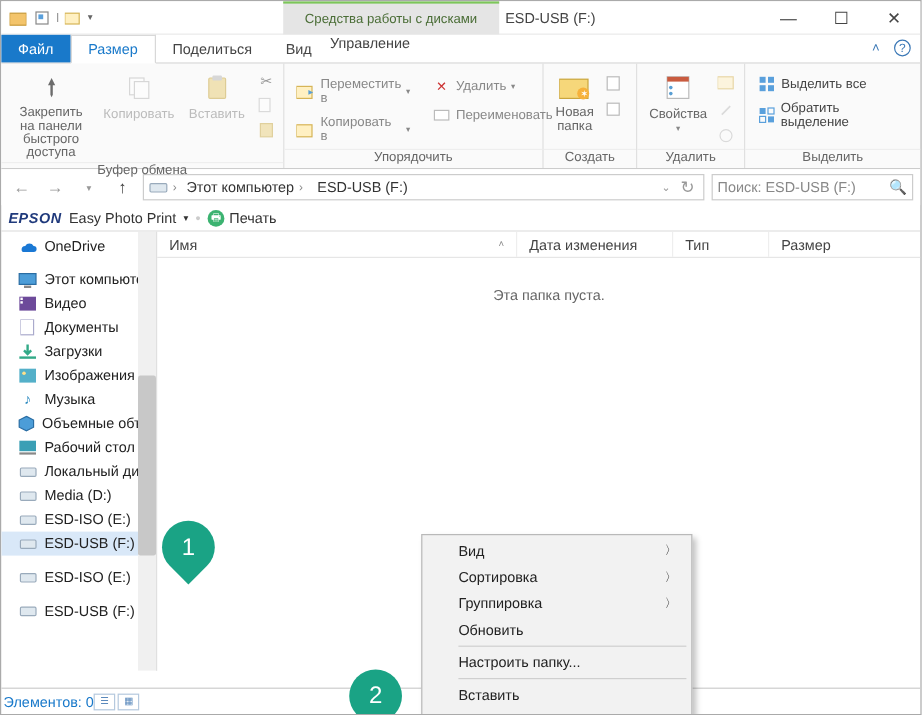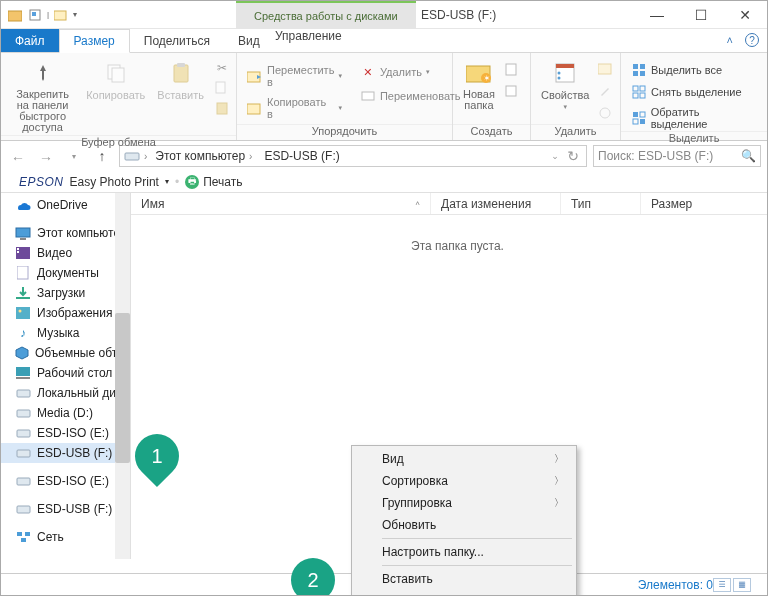--- a/index.html
+++ b/index.html
@@ -37,40 +37,40 @@
   .addrbar { height: 30px; display: flex; align-items: center; padding: 4px 6px; gap: 6px; background: #fff; }
   .navarrow { width: 22px; height: 22px; border-radius: 2px; display: flex; justify-content: center; align-items: center; color: #999; font-size: 14px; }
   .navarrow.enabled { color: #444; }
   .addrbox { flex: 1; border: 1px solid #ccc; height: 22px; display: flex; align-items: center; padding: 0 4px; gap: 4px; font-size: 12px; }
   .addrpart { padding: 0 4px; display: flex; align-items: center; gap: 4px; }
   .addrbox .sep { color: #888; font-size: 10px; }
   .addrbox .tail { margin-left: auto; display: flex; }
   .searchbox { width: 168px; border: 1px solid #ccc; height: 22px; display: flex; align-items: center; padding: 0 4px; color: #888; justify-content: space-between; }
   
   .epsonbar { height: 22px; display: flex; align-items: center; padding: 0 6px; gap: 6px; font-size: 12px; border-bottom: 1px solid #e0e0e0; }
-  .epsonbar .brand { color: #203a7c; font-weight: normal; font-style: italic; letter-spacing: .5px; margin-left: 12px; }
+  .epsonbar .brand { color: #203a7c; font-weight: bold; font-style: italic; letter-spacing: .5px; }
   .printbtn { display: flex; align-items: center; gap: 4px; }
   .printbtn .circle { width: 14px; height: 14px; border-radius: 50%; background: #3cb371; display: inline-flex; justify-content: center; align-items: center; color: #fff; font-size: 9px; }
   
   .content { display: flex; height: 366px; }
   .nav { width: 130px; border-right: 1px solid #e0e0e0; overflow: hidden; padding-top: 2px; position: relative; }
   .nav-sb { position: absolute; right: 0; top: 0; bottom: 0; width: 15px; background: #f0f0f0; }
   .nav-sb .thumb { position: absolute; top: 120px; width: 15px; height: 150px; background: #c8c8c8; border-radius: 2px; }
   .nav-item { display: flex; align-items: center; gap: 6px; padding: 2px 0 2px 14px; font-size: 12px; color: #222; height: 20px; white-space: nowrap; }
   .nav-item.selected { background: #d9e8f8; }
   .nav-spacer { height: 8px; }
   .ni { width: 16px; height: 14px; display: inline-flex; justify-content: center; align-items: center; }
   
   .filearea { flex: 1; display: flex; flex-direction: column; position: relative; }
   .colhdr { height: 22px; display: flex; align-items: center; border-bottom: 1px solid #e6e6e6; font-size: 12px; color: #444; }
   .col { padding: 0 10px; border-right: 1px solid #eee; display: flex; align-items: center; height: 100%; gap: 6px; }
   .col .sort { font-size: 8px; color: #888; }
   .empty { color: #666; font-size: 12px; padding: 24px 0 0 280px; }
   
-  .statusbar { position: absolute; bottom: 0; left: 0; right: 0; height: 22px; border-top: 1px solid #ccc; display: flex; align-items: center; justify-content: flex-end; padding: 0 16px; font-size: 12px; color: #1979ca; }
+  .statusbar { position: absolute; bottom: 0; left: 0; right: 0; height: 22px; border-top: 1px solid #ccc; display: flex; align-items: center; justify-content: flex-start; padding: 0 2px; font-size: 12px; color: #1979ca; }
   .viewbtns { display: flex; gap: 2px; }
   .viewbtn { width: 18px; height: 14px; border: 1px solid #b5c9de; display: inline-flex; justify-content: center; align-items: center; font-size: 8px; color: #5a89bc; }
   
   .callout { position: absolute; width: 44px; height: 44px; background: #1aa385; border-radius: 50% 50% 50% 0; transform: rotate(-45deg); display: flex; justify-content: center; align-items: center; }
   .callout span { transform: rotate(45deg); color: #fff; font-size: 20px; font-weight: 500; }
   
   .ctxmenu { position: absolute; left: 350px; top: 444px; width: 226px; background: #f2f2f2; border: 1px solid #b9b9b9; box-shadow: 3px 3px 5px rgba(0,0,0,.25); padding: 2px; font-size: 12px; }
   .ctxitem { height: 22px; display: flex; align-items: center; padding: 0 24px 0 28px; position: relative; color: #222; }
   .ctxitem .arr { position: absolute; right: 10px; font-size: 10px; }
   .ctxsep { height: 1px; background: #cfcfcf; margin: 2px 2px 2px 28px; }
@@ -279,31 +279,20 @@
         <div class="smallbtn enabled">
             <span class="smallicon">
               <svg width="14" height="14">
                 <rect x="1" y="1" width="5" height="5" fill="#5aa0dc"></rect>
                 <rect x="8" y="1" width="5" height="5" fill="#5aa0dc"></rect>
                 <rect x="1" y="8" width="5" height="5" fill="#5aa0dc"></rect>
                 <rect x="8" y="8" width="5" height="5" fill="#5aa0dc"></rect>
               </svg>
             </span>
             <span>Выделить все</span>
-          </div>
-        <div class="smallbtn enabled">
-            <span class="smallicon">
-              <svg width="14" height="14">
-                <rect x="1" y="1" width="5" height="5" fill="none" stroke="#5aa0dc"></rect>
-                <rect x="8" y="1" width="5" height="5" fill="none" stroke="#5aa0dc"></rect>
-                <rect x="1" y="8" width="5" height="5" fill="none" stroke="#5aa0dc"></rect>
-                <rect x="8" y="8" width="5" height="5" fill="none" stroke="#5aa0dc"></rect>
-              </svg>
-            </span>
-            <span>Снять выделение</span>
           </div>
         <div class="smallbtn enabled">
             <span class="smallicon">
               <svg width="14" height="14">
                 <rect x="1" y="1" width="5" height="5" fill="#5aa0dc"></rect>
                 <rect x="8" y="1" width="5" height="5" fill="none" stroke="#5aa0dc"></rect>
                 <rect x="1" y="8" width="5" height="5" fill="none" stroke="#5aa0dc"></rect>
                 <rect x="8" y="8" width="5" height="5" fill="#5aa0dc"></rect>
               </svg>
             </span>
@@ -477,30 +466,20 @@
     <div class="nav-spacer"></div>
     <div class="nav-item">
         <span class="ni">
           <svg width="15" height="11">
             <rect x="1" y="2" width="13" height="7" rx="1" fill="#dfe8ef" stroke="#9ab"></rect>
           </svg>
         </span>
         <span>ESD-USB (F:)</span>
       </div>
     <div class="nav-spacer"></div>
-    <div class="nav-item">
-        <span class="ni">
-          <svg width="15" height="12">
-            <rect x="1" y="1" width="5" height="4" fill="#4c9dd8"></rect>
-            <rect x="9" y="1" width="5" height="4" fill="#4c9dd8"></rect>
-            <rect x="5" y="7" width="5" height="4" fill="#4c9dd8"></rect>
-          </svg>
-        </span>
-        <span>Сеть</span>
-      </div>
     <div class="nav-sb">
         <div class="thumb"></div>
       </div>
   </div>
 
   <div class="filearea">
     <div class="colhdr">
       <div class="col" style="width:300px">
           <span>Имя</span>
           <span class="sort" style="margin-left:auto">˄</span>

